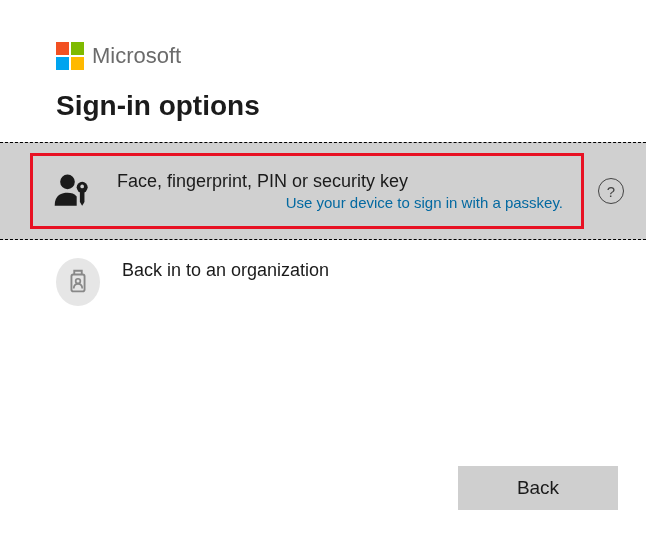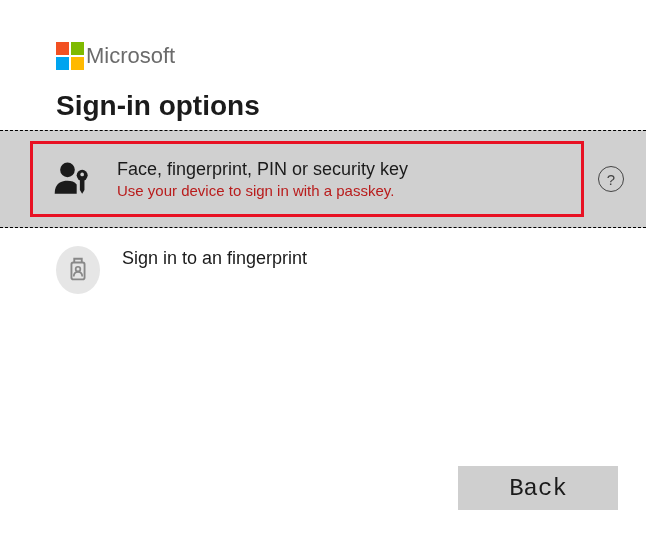--- a/index.html
+++ b/index.html
@@ -14,21 +14,21 @@
       height: 546px;
       overflow: hidden;
       position: relative;
     }
     .header {
       padding: 42px 0 0 56px;
     }
     .brand {
       display: flex;
       align-items: center;
-      gap: 2px;
+      gap: 8px;
       margin-bottom: 20px;
     }
     .ms-logo {
       width: 28px;
       height: 28px;
       display: grid;
       grid-template-columns: 1fr 1fr;
       grid-template-rows: 1fr 1fr;
       gap: 2px;
     }
@@ -39,21 +39,21 @@
     .ms-logo .y { background: #ffb900; }
     .brand-text {
       font-size: 22px;
       color: #6b6b6b;
       font-weight: 500;
     }
     .title {
       font-size: 28px;
       font-weight: 600;
       color: #1b1b1b;
-      margin-bottom: 8px;
+      margin-bottom: 20px;
     }
     .option-row {
       width: 100%;
       background: #d0d0d0;
       border-top: 1px dashed #000;
       border-bottom: 1px dashed #000;
       padding: 10px 12px 10px 30px;
       display: flex;
       align-items: center;
       position: relative;
@@ -88,21 +88,22 @@
       flex: 1;
     }
     .opt-title {
       font-size: 18px;
       color: #1b1b1b;
       font-weight: 400;
       margin-bottom: 2px;
     }
     .opt-desc {
       font-size: 15px;
-      color: #b91c1c;
+      color: #0369a1;
+      text-align: right;
     }
     .help-icon {
       width: 26px;
       height: 26px;
       border: 1.5px solid #444;
       border-radius: 50%;
       display: flex;
       align-items: center;
       justify-content: center;
       font-size: 15px;
@@ -123,24 +124,24 @@
     .footer {
       position: absolute;
       bottom: 36px;
       right: 28px;
     }
     .back-btn {
       background: #cfcfcf;
       border: none;
       width: 160px;
       height: 44px;
-      font-size: 24px;
+      font-size: 19px;
       color: #1b1b1b;
       cursor: pointer;
-      font-family: Liberation Mono, monospace;
+      font-family: Liberation Sans, sans-serif;
     }
   </style>
 </head>
 <body>
 
 <div class="header">
   <div class="brand">
     <div class="ms-logo">
       <div class="sq r"></div>
       <div class="sq g"></div>
@@ -177,19 +178,19 @@
     <div class="badge-circle">
       <svg viewBox="0 0 32 32" width="30" height="30">
         <rect x="9" y="8" width="14" height="18" rx="2" fill="none" stroke="#888" stroke-width="2"></rect>
         <path d="M12 8 L12 4 L20 4 L20 8" fill="none" stroke="#888" stroke-width="2"></path>
         <circle cx="16" cy="15" r="2.5" fill="none" stroke="#888" stroke-width="1.8"></circle>
         <path d="M11.5 23 C11.5 19 13 18 16 18 C19 18 20.5 19 20.5 23" fill="none" stroke="#888" stroke-width="1.8"></path>
       </svg>
     </div>
   </div>
   <div class="opt-text">
-    <div class="opt-title">Sign in to an fingerprint</div>
+    <div class="opt-title">Back in to an organization</div>
   </div>
 </div>
 
 <div class="footer">
   <button class="back-btn">Back</button>
 </div>
 
 </body></html>

